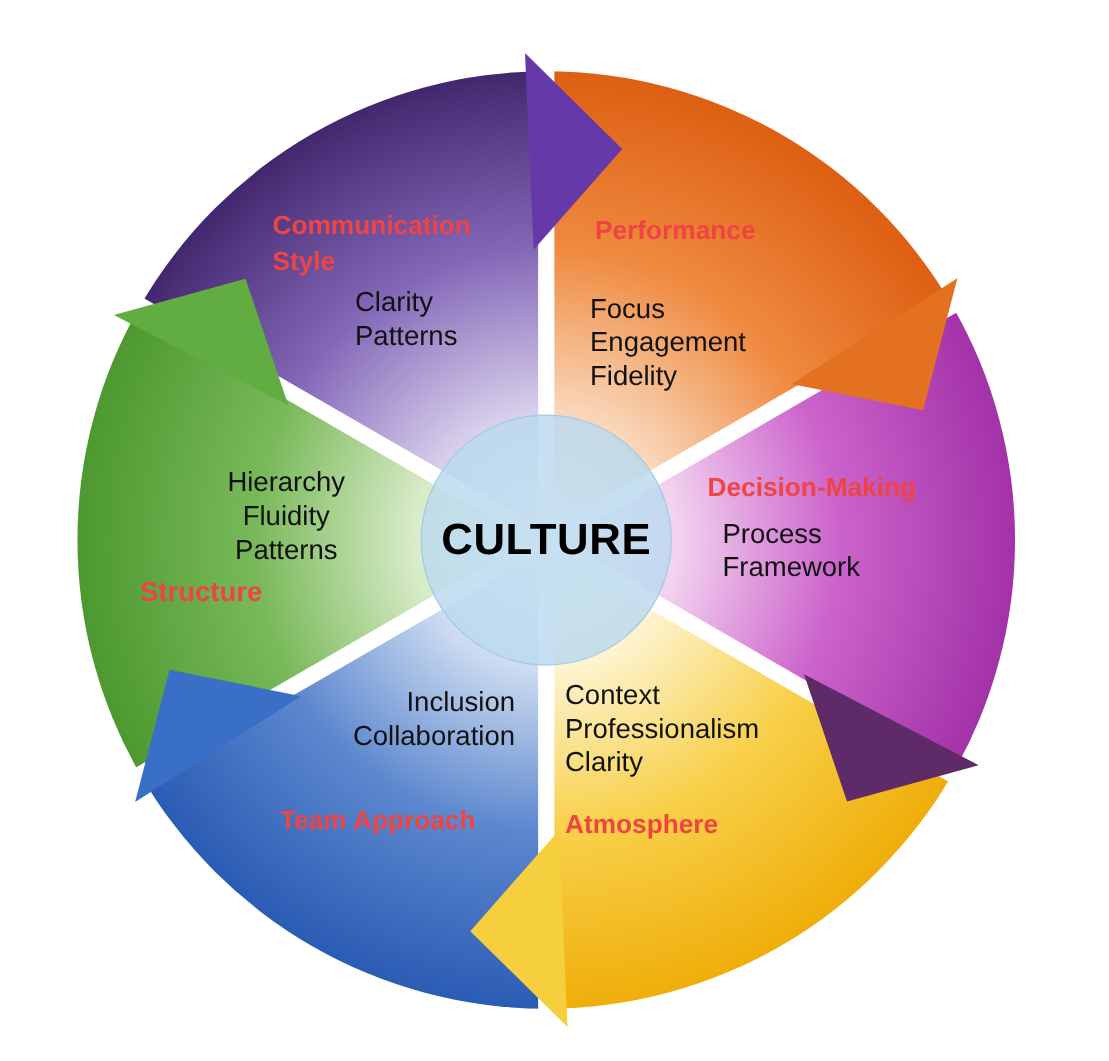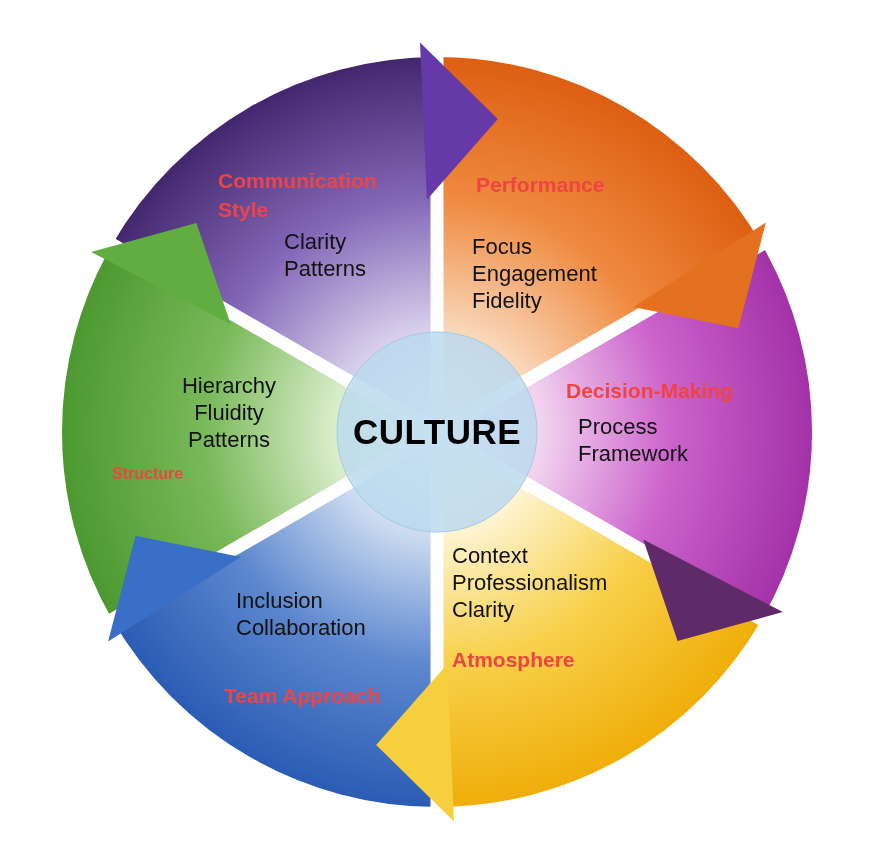--- a/index.html
+++ b/index.html
@@ -20,26 +20,26 @@
   .lbl-performance{left:476px;top:170px;width:230px;}
   .lbl-performance .items{margin:34px 0 0 -4px;}
 
   .lbl-decision-making{left:566px;top:376px;width:245px;}
   .lbl-decision-making .items{margin:8px 0 0 12px;}
 
   .lbl-atmosphere{left:452px;top:542px;width:220px;}
   .lbl-atmosphere .title{margin-top:22px;}
 
   .lbl-team-approach{left:224px;top:548px;width:210px;}
-  .lbl-team-approach .items{text-align:left;width:176px;margin-left:12px;margin-top:39px;}
+  .lbl-team-approach .items{text-align:right;width:176px;margin-left:12px;}
   .lbl-team-approach .title{margin-top:40px;}
 
   .lbl-structure{left:110px;top:372px;width:230px;}
   .lbl-structure .items{text-align:center;width:150px;margin-left:44px;}
-  .lbl-structure .title{margin-top:6px;margin-left:2px;font-size:16px;}
+  .lbl-structure .title{margin-top:6px;margin-left:2px;font-size:22px;}
 
   .center-label{
     left:327px;top:412px;width:220px;text-align:center;
     font-size:35px;font-weight:bold;letter-spacing:0.5px;color:#000000;
   }
 </style>
 </head>
 <body style="background: rgb(255, 255, 255);">
 
 <div class="stage">

